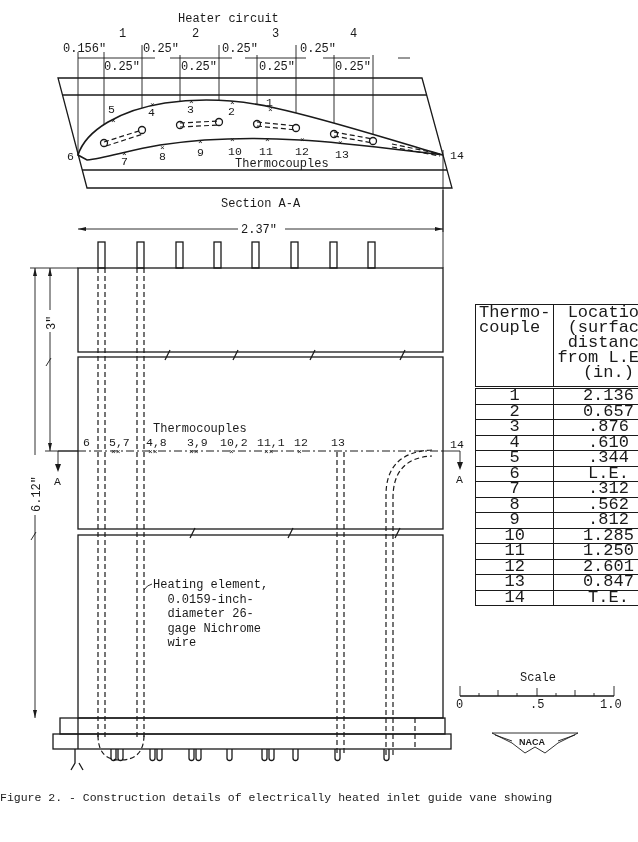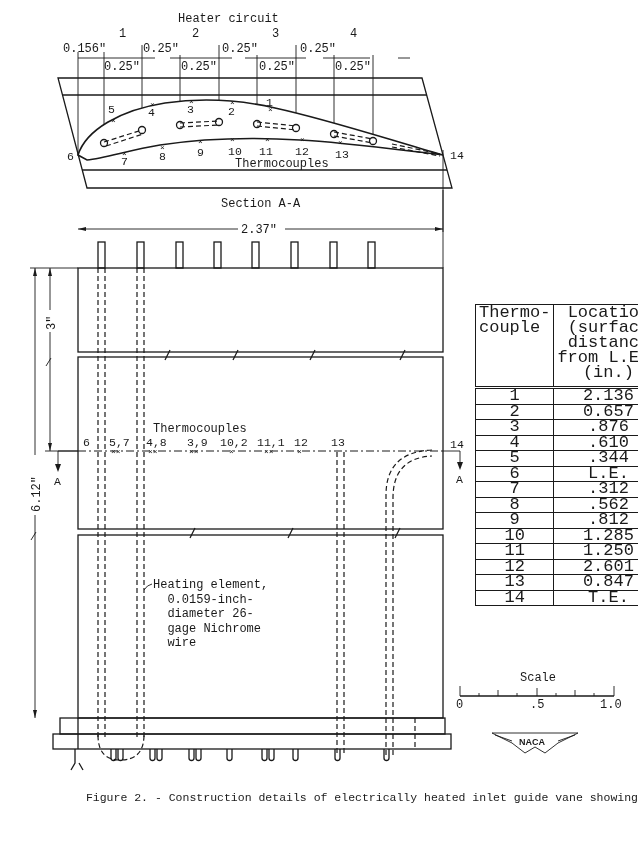--- a/index.html
+++ b/index.html
@@ -12,21 +12,21 @@
   .dash { stroke: #1a1a1a; stroke-width: 1.2; fill: none; stroke-dasharray: 5 3; }
   .dashdot { stroke: #1a1a1a; stroke-width: 1; fill: none; stroke-dasharray: 8 3 2 3; }
   .blade { stroke: #1a1a1a; stroke-width: 1.6; fill: #ffffff; }
   .tbl { position: absolute; left: 475px; top: 304px; border-collapse: collapse;
          font-family: "Liberation Mono", "DejaVu Sans Mono", monospace; font-size: 17px; color: #1a1a1a; }
   .tbl th, .tbl td { border: 1.2px solid #1a1a1a; padding: 0 3px; text-align: center; line-height: 14.5px; }
   .tbl th { font-weight: normal; vertical-align: top; text-align: left; line-height: 15px; padding-bottom: 6px; }
   .tbl th.c2 { width: 80px; text-align: center; }
   .tbl th.c1 { width: 50px; }
   .tbl tr.first td { border-top: 3px double #1a1a1a; }
-  .caption { position: absolute; left: 0; width: 638px; top: 791px; text-align: right;
+  .caption { position: absolute; left: 0; width: 638px; top: 791px; text-align: left;
              font-family: "Liberation Mono", "DejaVu Sans Mono", monospace; font-size: 11.5px; line-height: 14px; color: #1a1a1a; }
   .callout { position: absolute; left: 153px; top: 578px; font-family: "Liberation Mono", "DejaVu Sans Mono", monospace;
              font-size: 12px; line-height: 14.5px; color: #1a1a1a; white-space: pre; }
 </style>
 </head>
 <body>
 
 <svg width="638" height="842" viewBox="0 0 638 842">
 
   <g>

